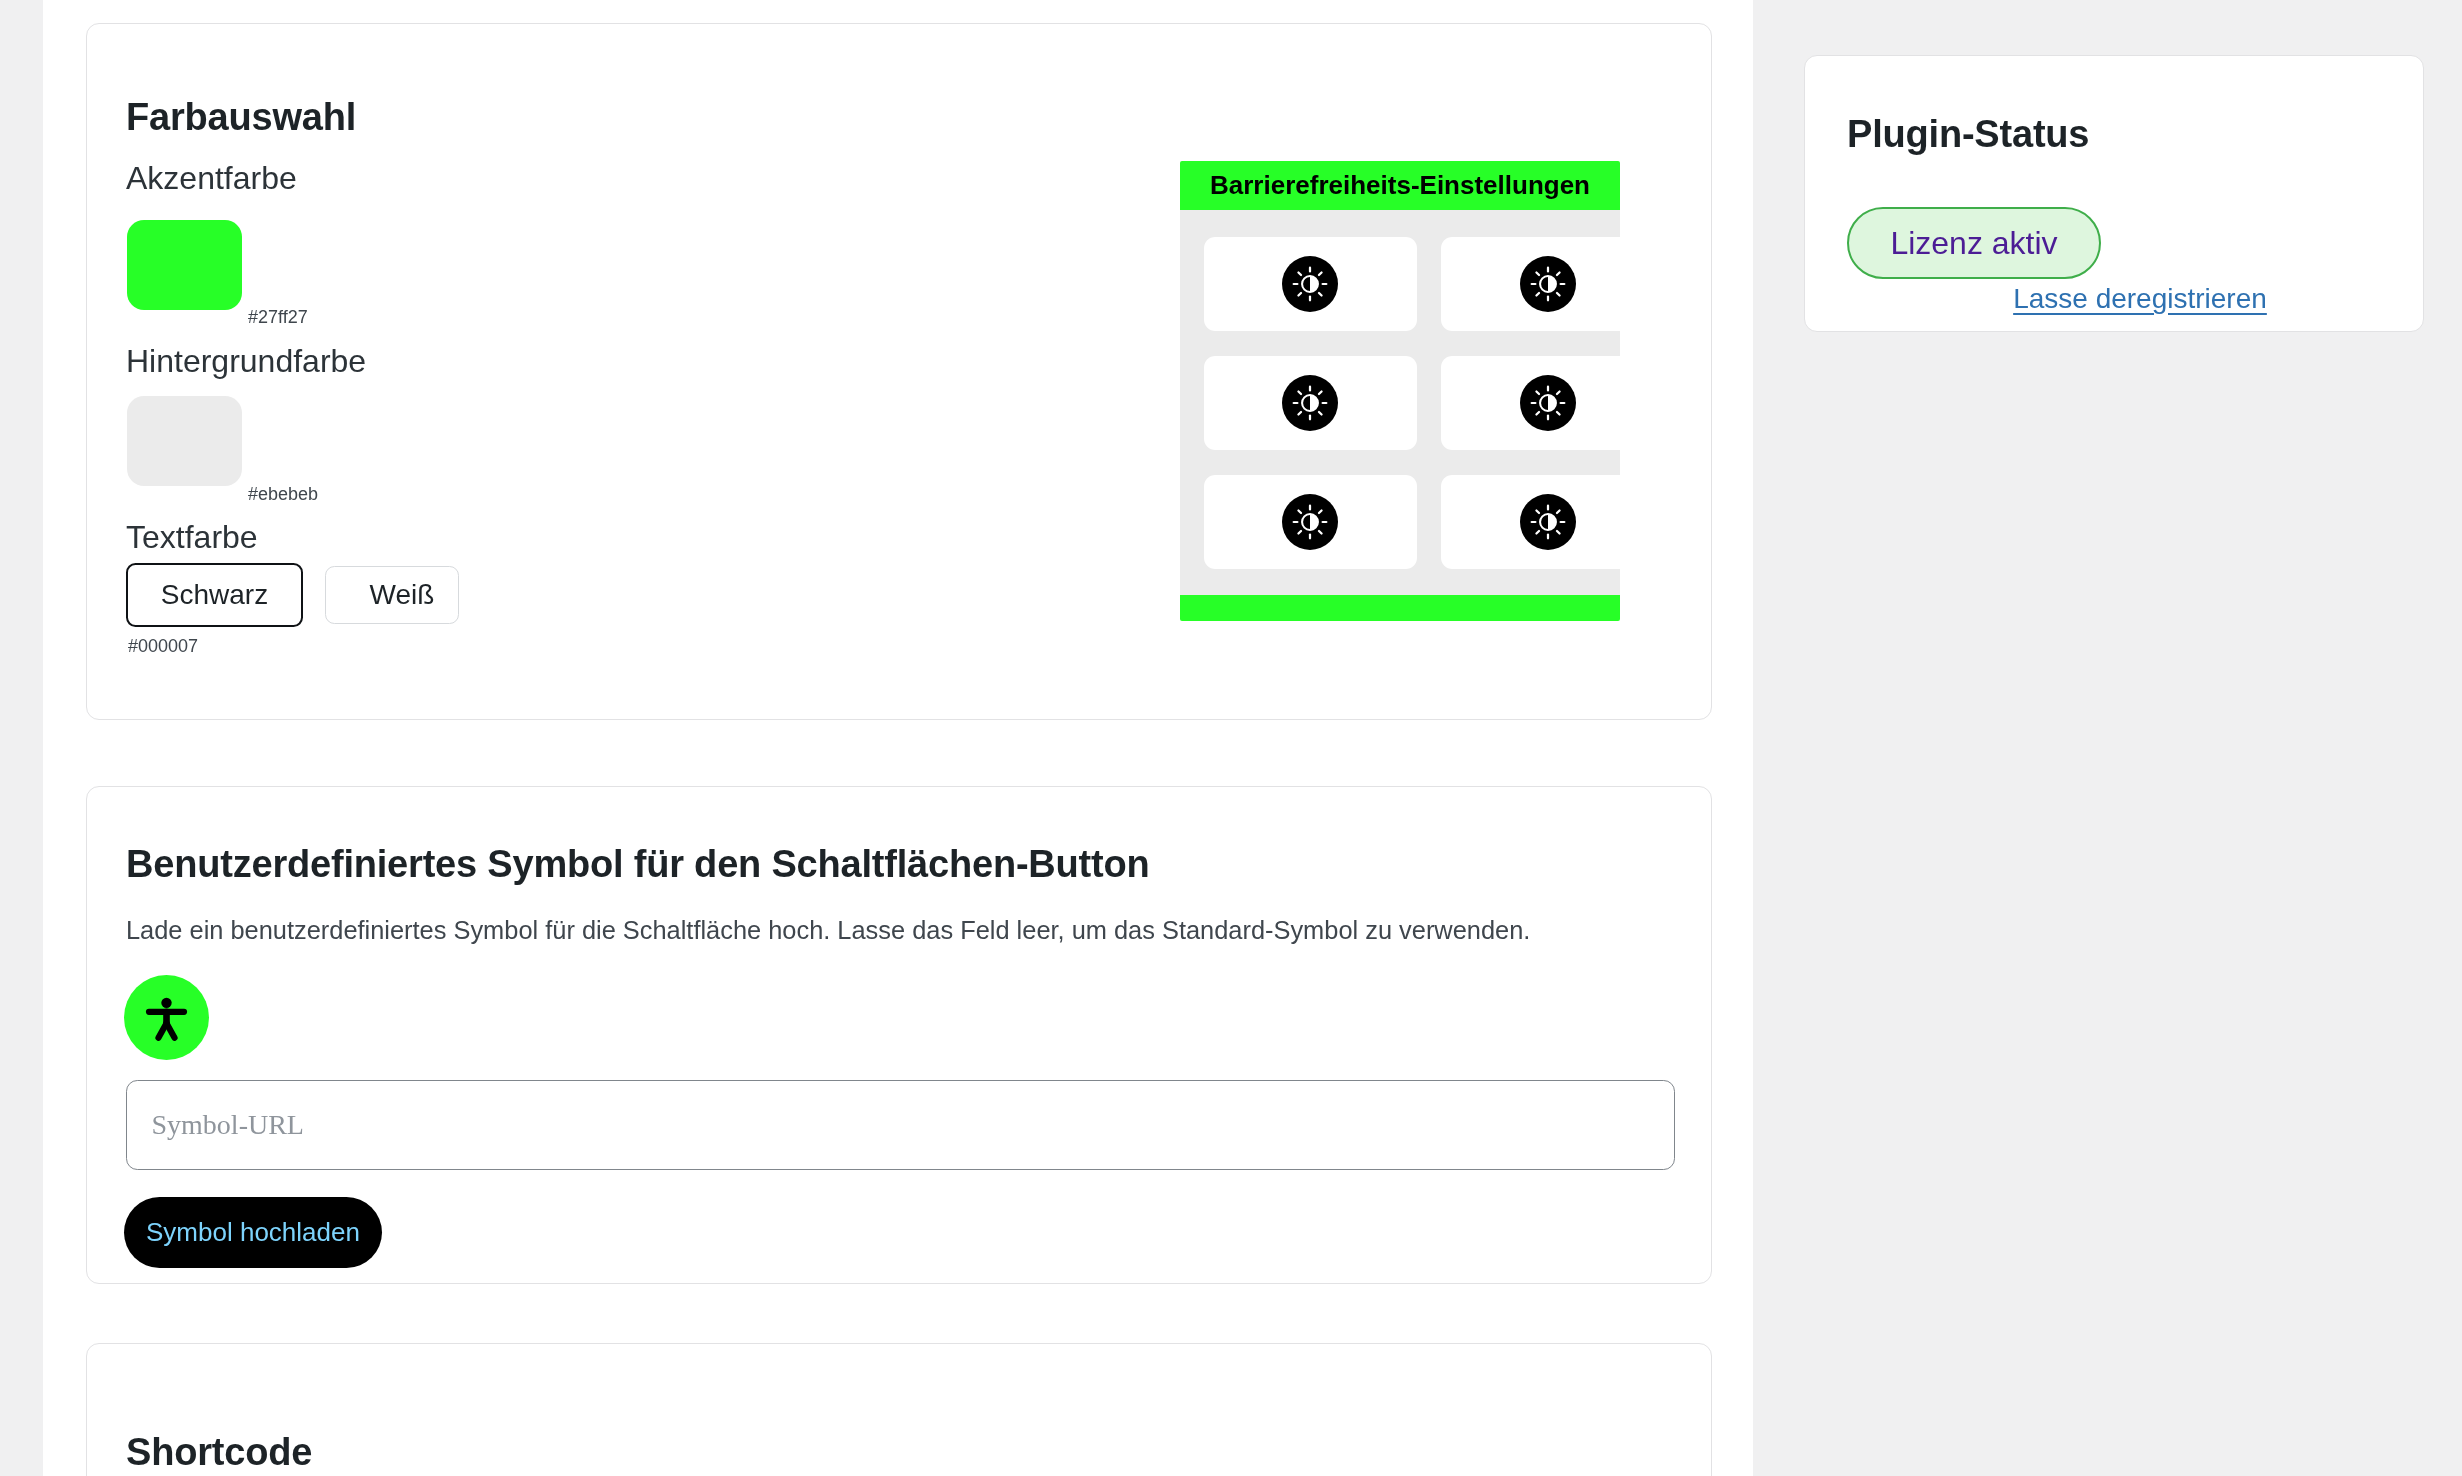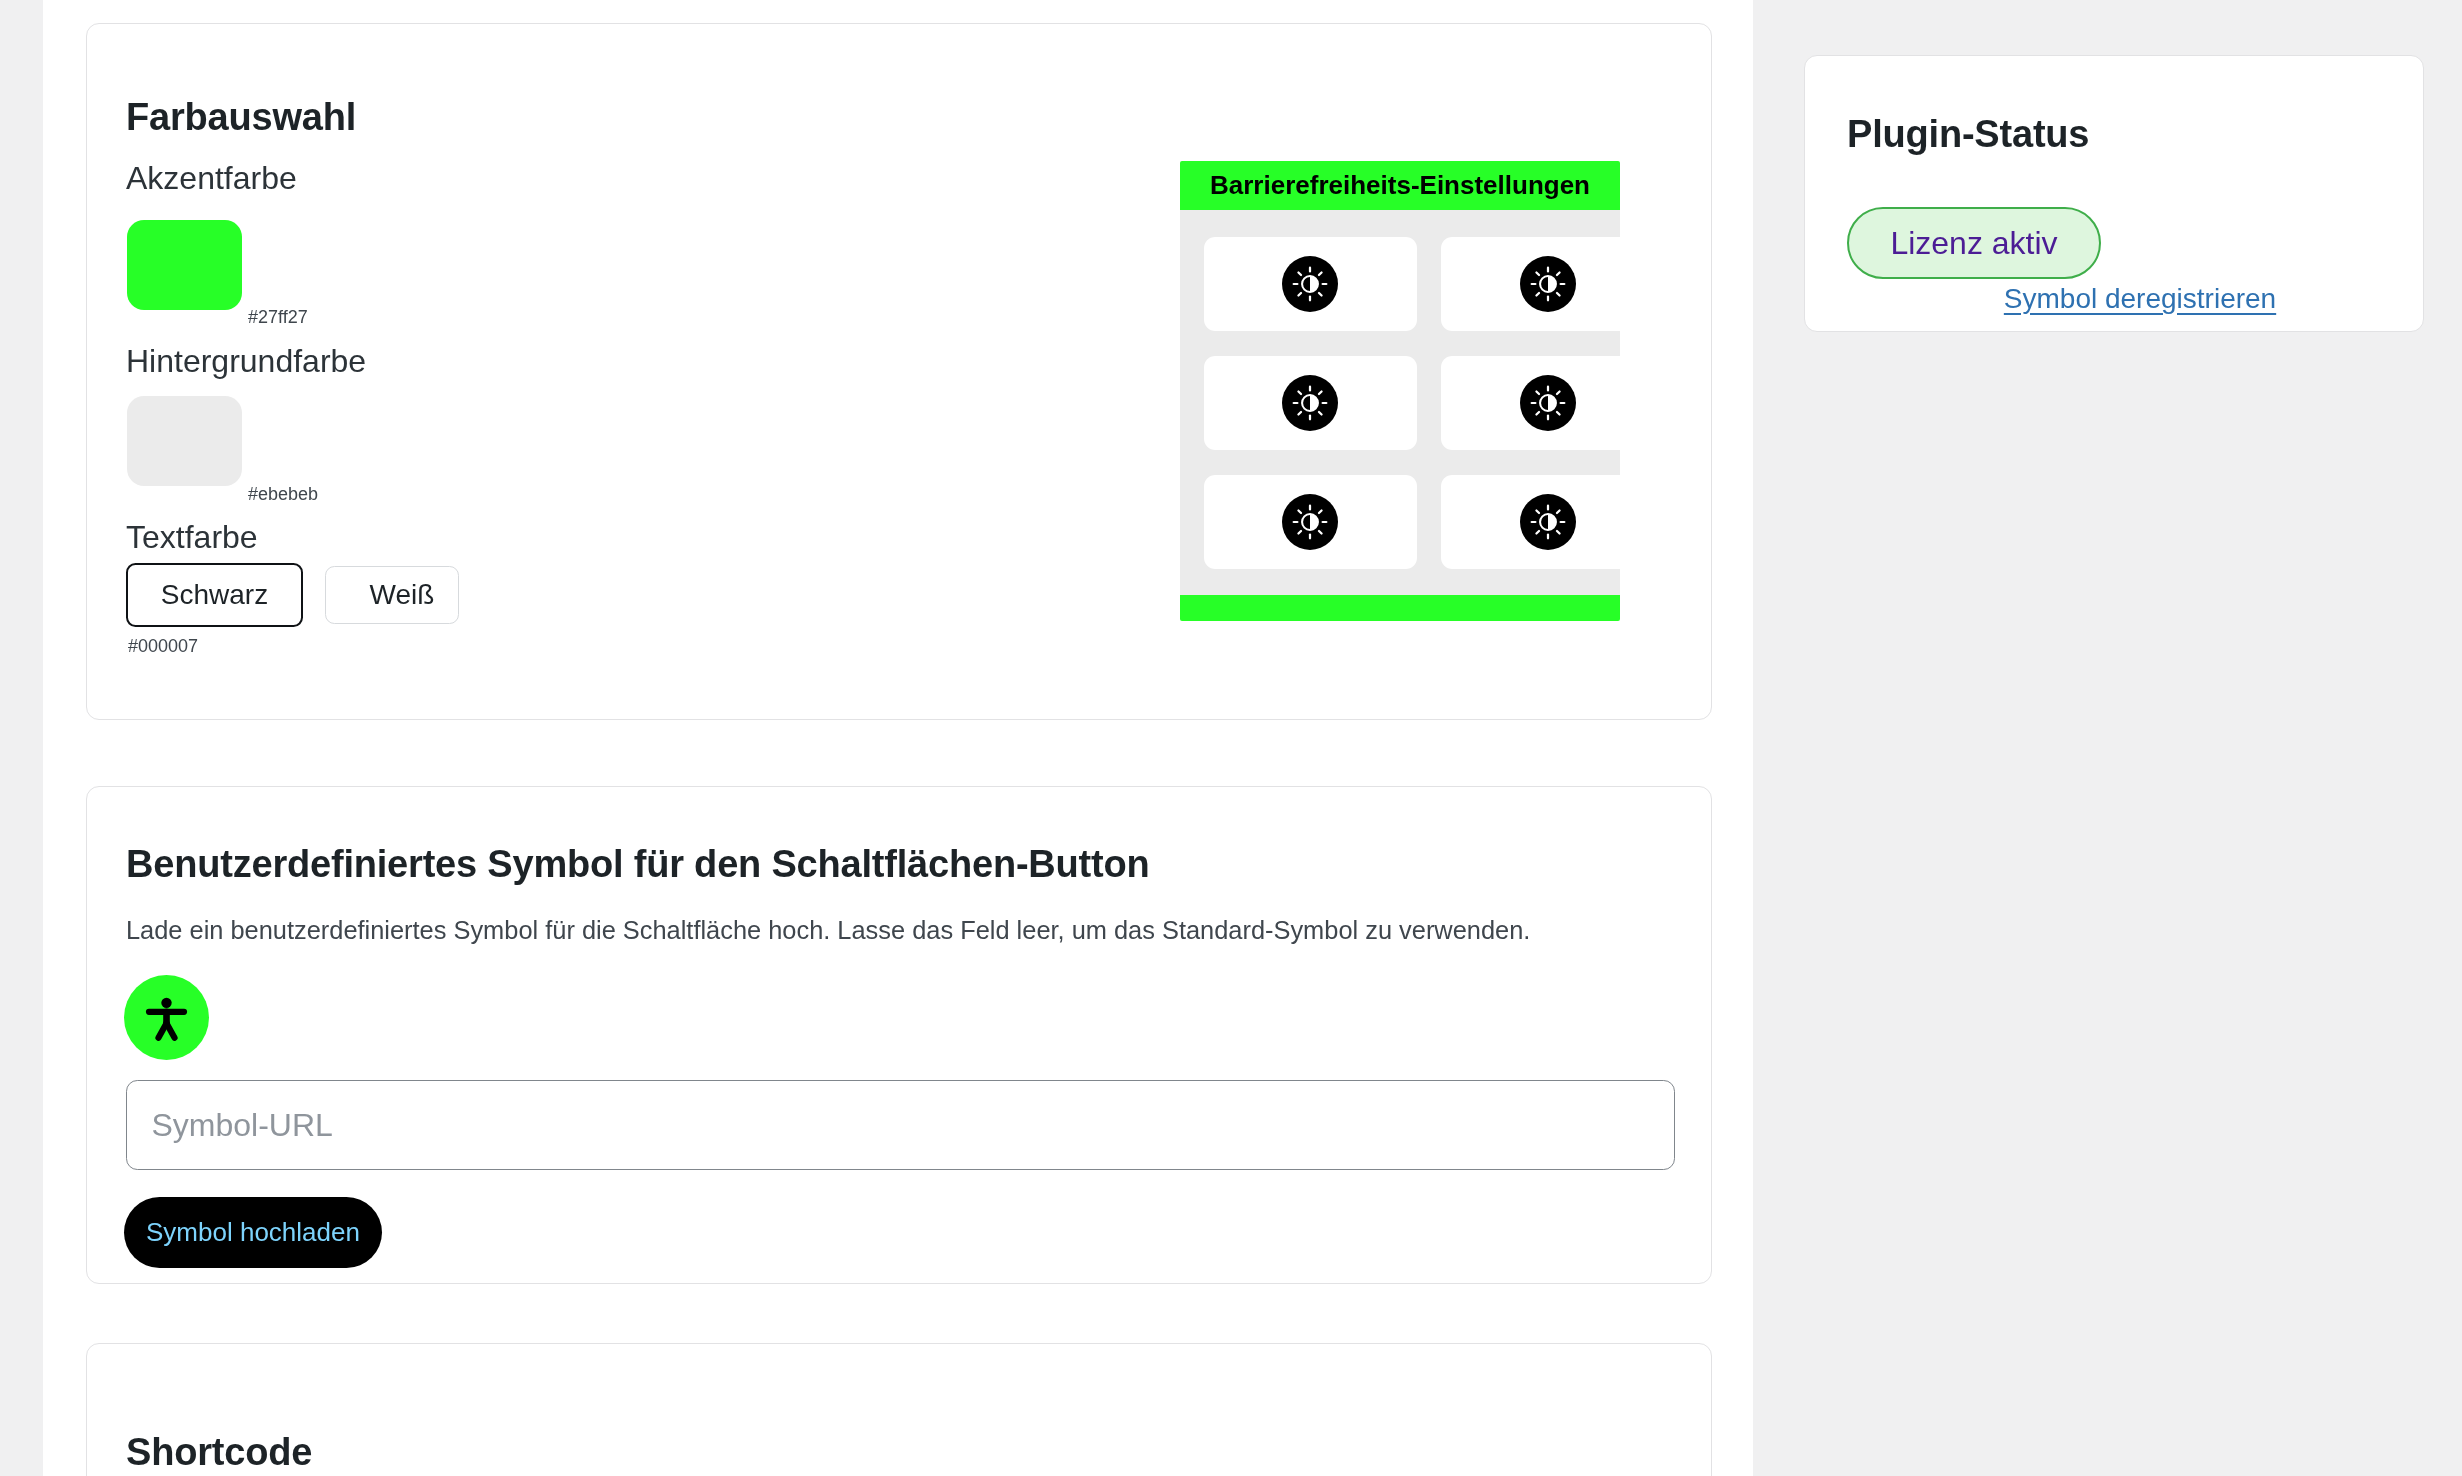--- a/index.html
+++ b/index.html
@@ -39,21 +39,21 @@
   .pv-body{position:absolute;left:0;top:49px;width:100%;height:385px;background:var(--panel-gray);
     padding:27px 0 0 23.5px;display:grid;grid-template-columns:213px 213px;grid-auto-rows:94px;gap:25.4px 24.5px;}
   .tile{width:213px;height:94px;background:#fff;border-radius:11.3px;display:flex;align-items:center;justify-content:center;}
   .tile svg{width:56px;height:56px;display:block;}
   
   .desc{font-size:25.4px;line-height:32px;color:var(--muted);}
   .icon-circle{left:37px;top:188px;width:85px;height:85px;border-radius:50%;background:var(--accent);
     display:flex;align-items:center;justify-content:center;}
   .icon-circle svg{width:53px;height:53px;display:block;}
   .url-input{left:39px;top:293px;width:1549px;height:90px;border:1.9px solid var(--input-border);
-    border-radius:11.3px;font-size:32px;color:var(--ink);padding:0 24.5px;font-family:Liberation Sans, sans-serif;background:#fff;outline:none;}
+    border-radius:11.3px;font-size:28px;color:var(--ink);padding:0 24.5px;font-family:Liberation Serif, serif;background:#fff;outline:none;}
   .url-input::placeholder{color:var(--placeholder);opacity:1;}
   .pill-btn{left:37px;top:410px;width:258px;height:71px;background:#000;color:#7dd3fc;border:none;
     border-radius:940px;font-size:26px;font-family:inherit;display:flex;align-items:center;justify-content:center;cursor:pointer;}
   
   .badge{left:42px;top:125px;width:254px;height:72px;background:var(--badge-bg);
     border:2.8px solid var(--badge-border);border-radius:940px;display:flex;align-items:center;justify-content:center;
     font-size:32px;color:#4c1d95;margin-top:26px;}
   .dereg-wrap{left:0;top:227px;width:100%;text-align:center;padding-left:52px;}
   .dereg-link{font-size:28px;color:var(--link);text-decoration:underline;text-underline-offset:4.7px;cursor:pointer;}
 </style>
@@ -156,16 +156,16 @@
 </section>
 
 <section class="card" id="card-shortcode">
   <h2 style="left:39px;top:89px;">Shortcode</h2>
 </section>
 
 <aside class="card" id="card-status">
   <h2 style="left:42px;top:59px;">Plugin-Status</h2>
   <div class="abs badge">Lizenz aktiv</div>
   <div class="abs dereg-wrap">
-    <a class="dereg-link" href="#">Symbol deregistrieren</a>
+    <a class="dereg-link" href="#">Lasse deregistrieren</a>
   </div>
 </aside>
 
 
 </body></html>

